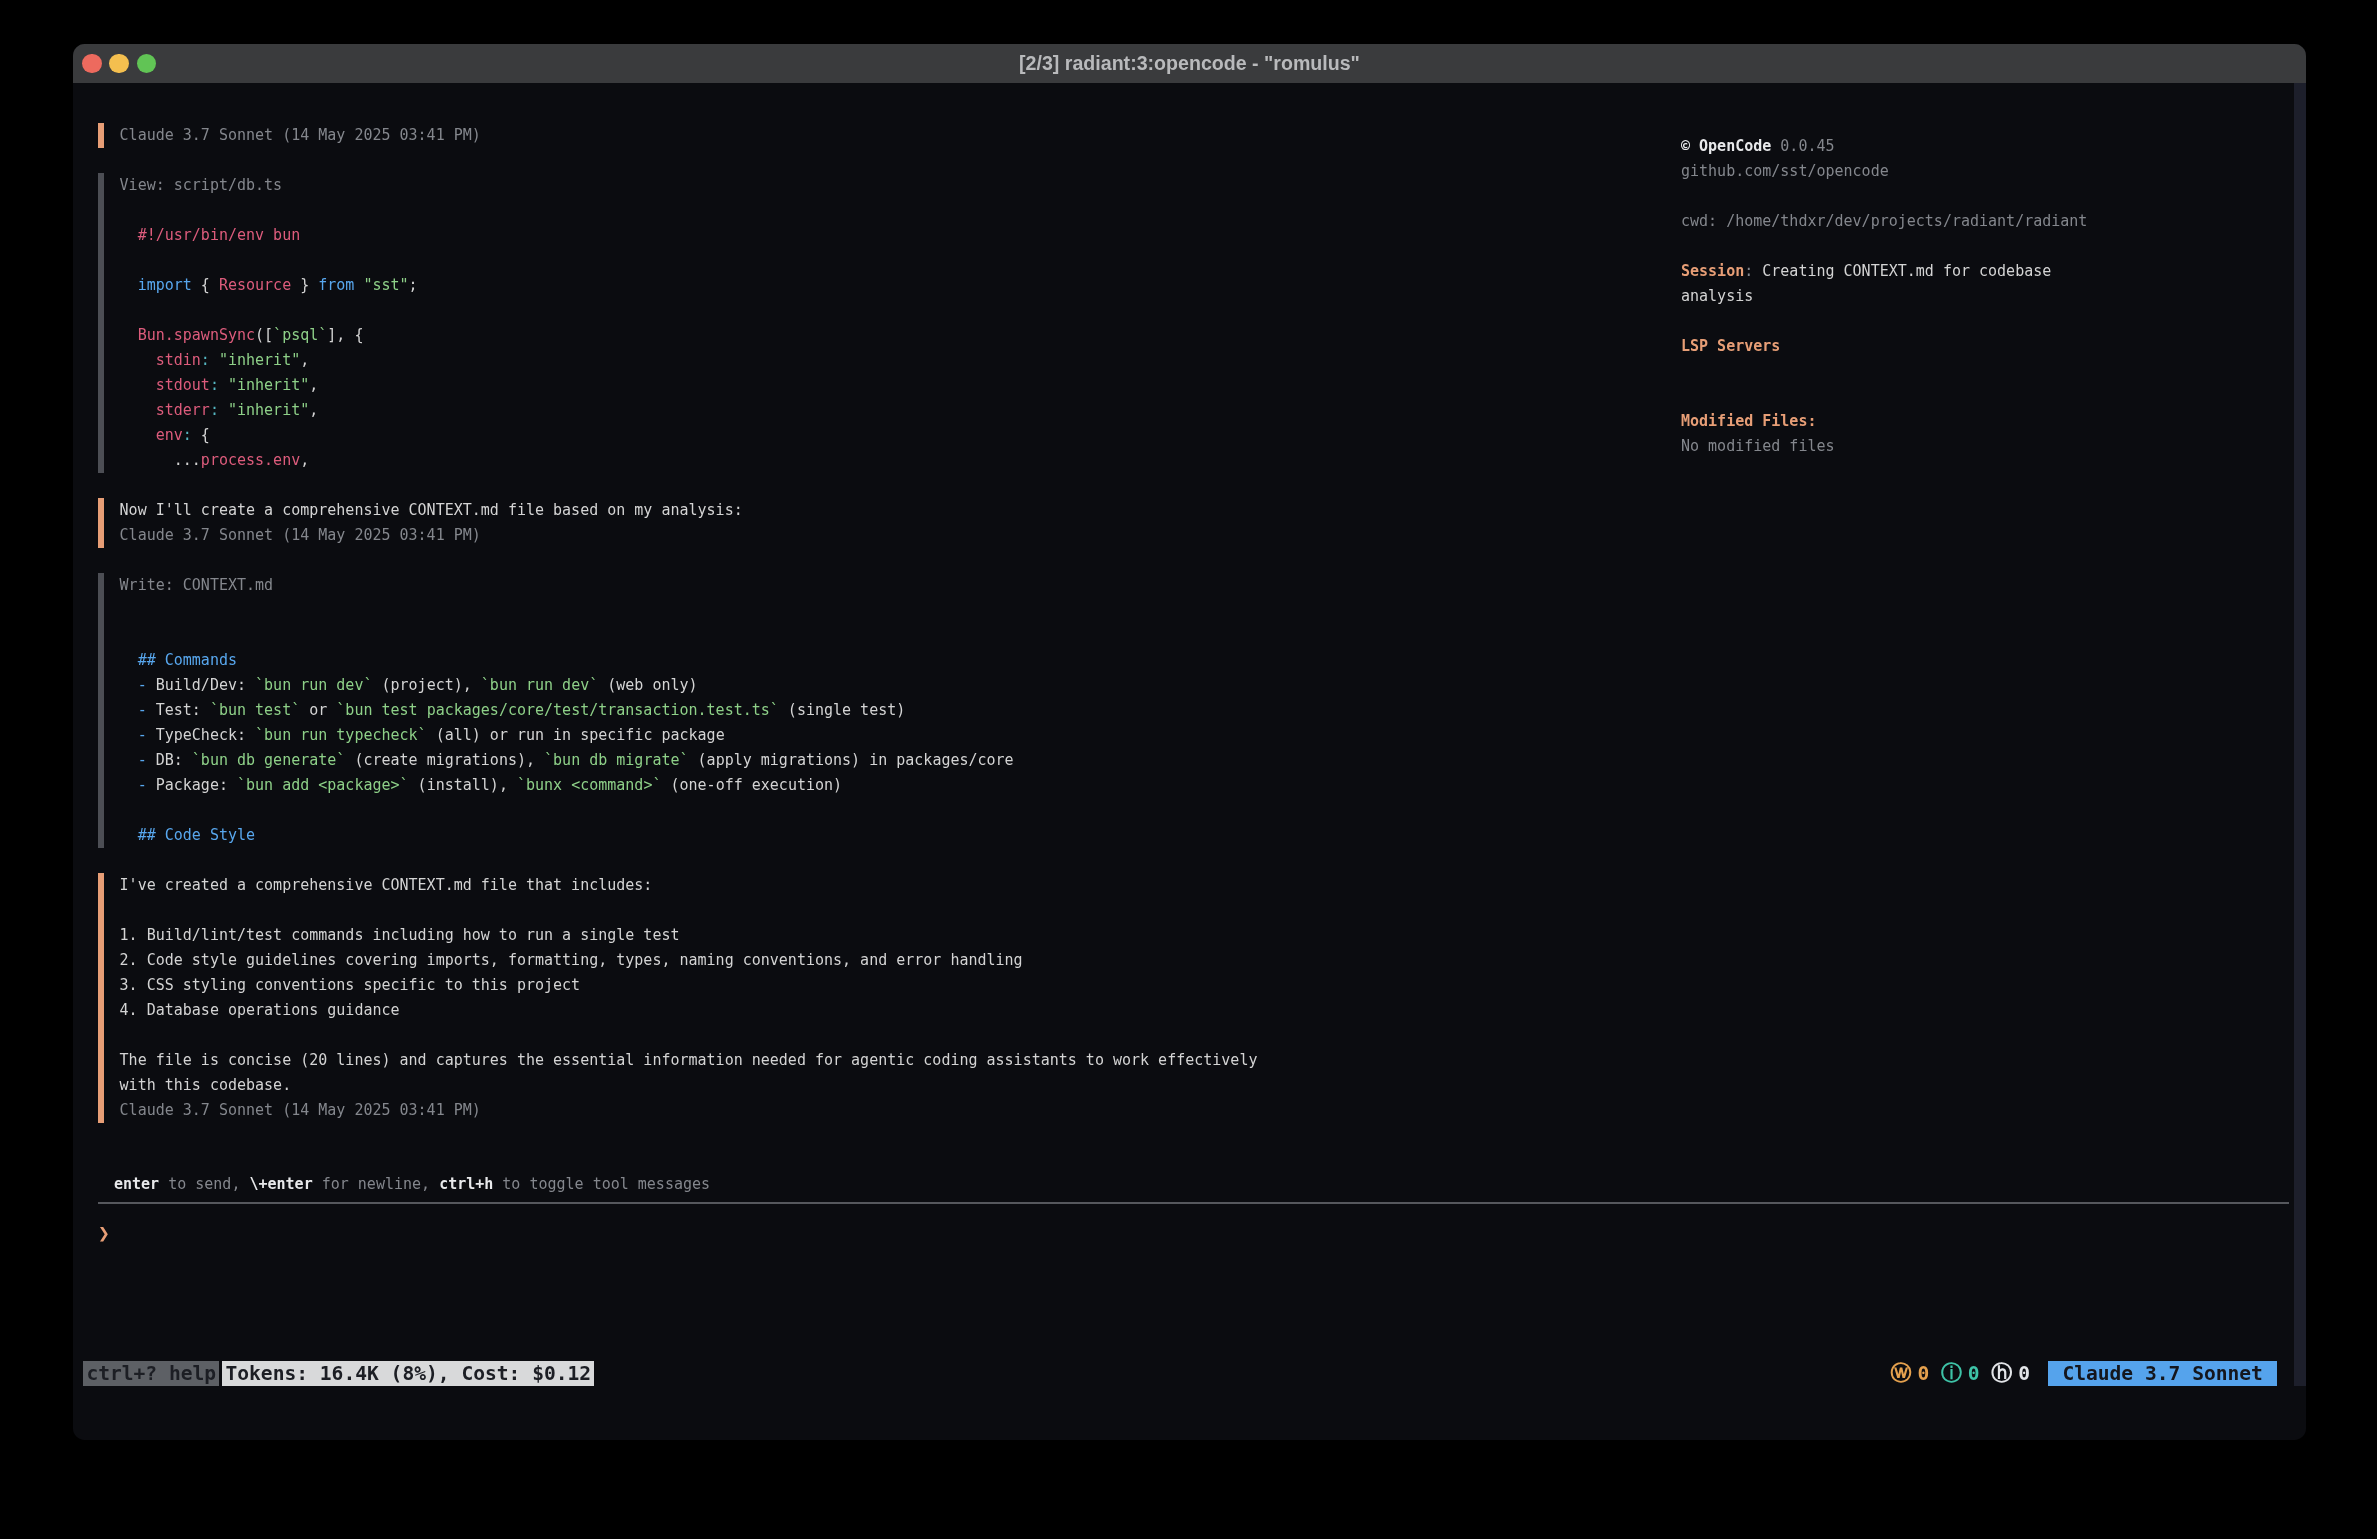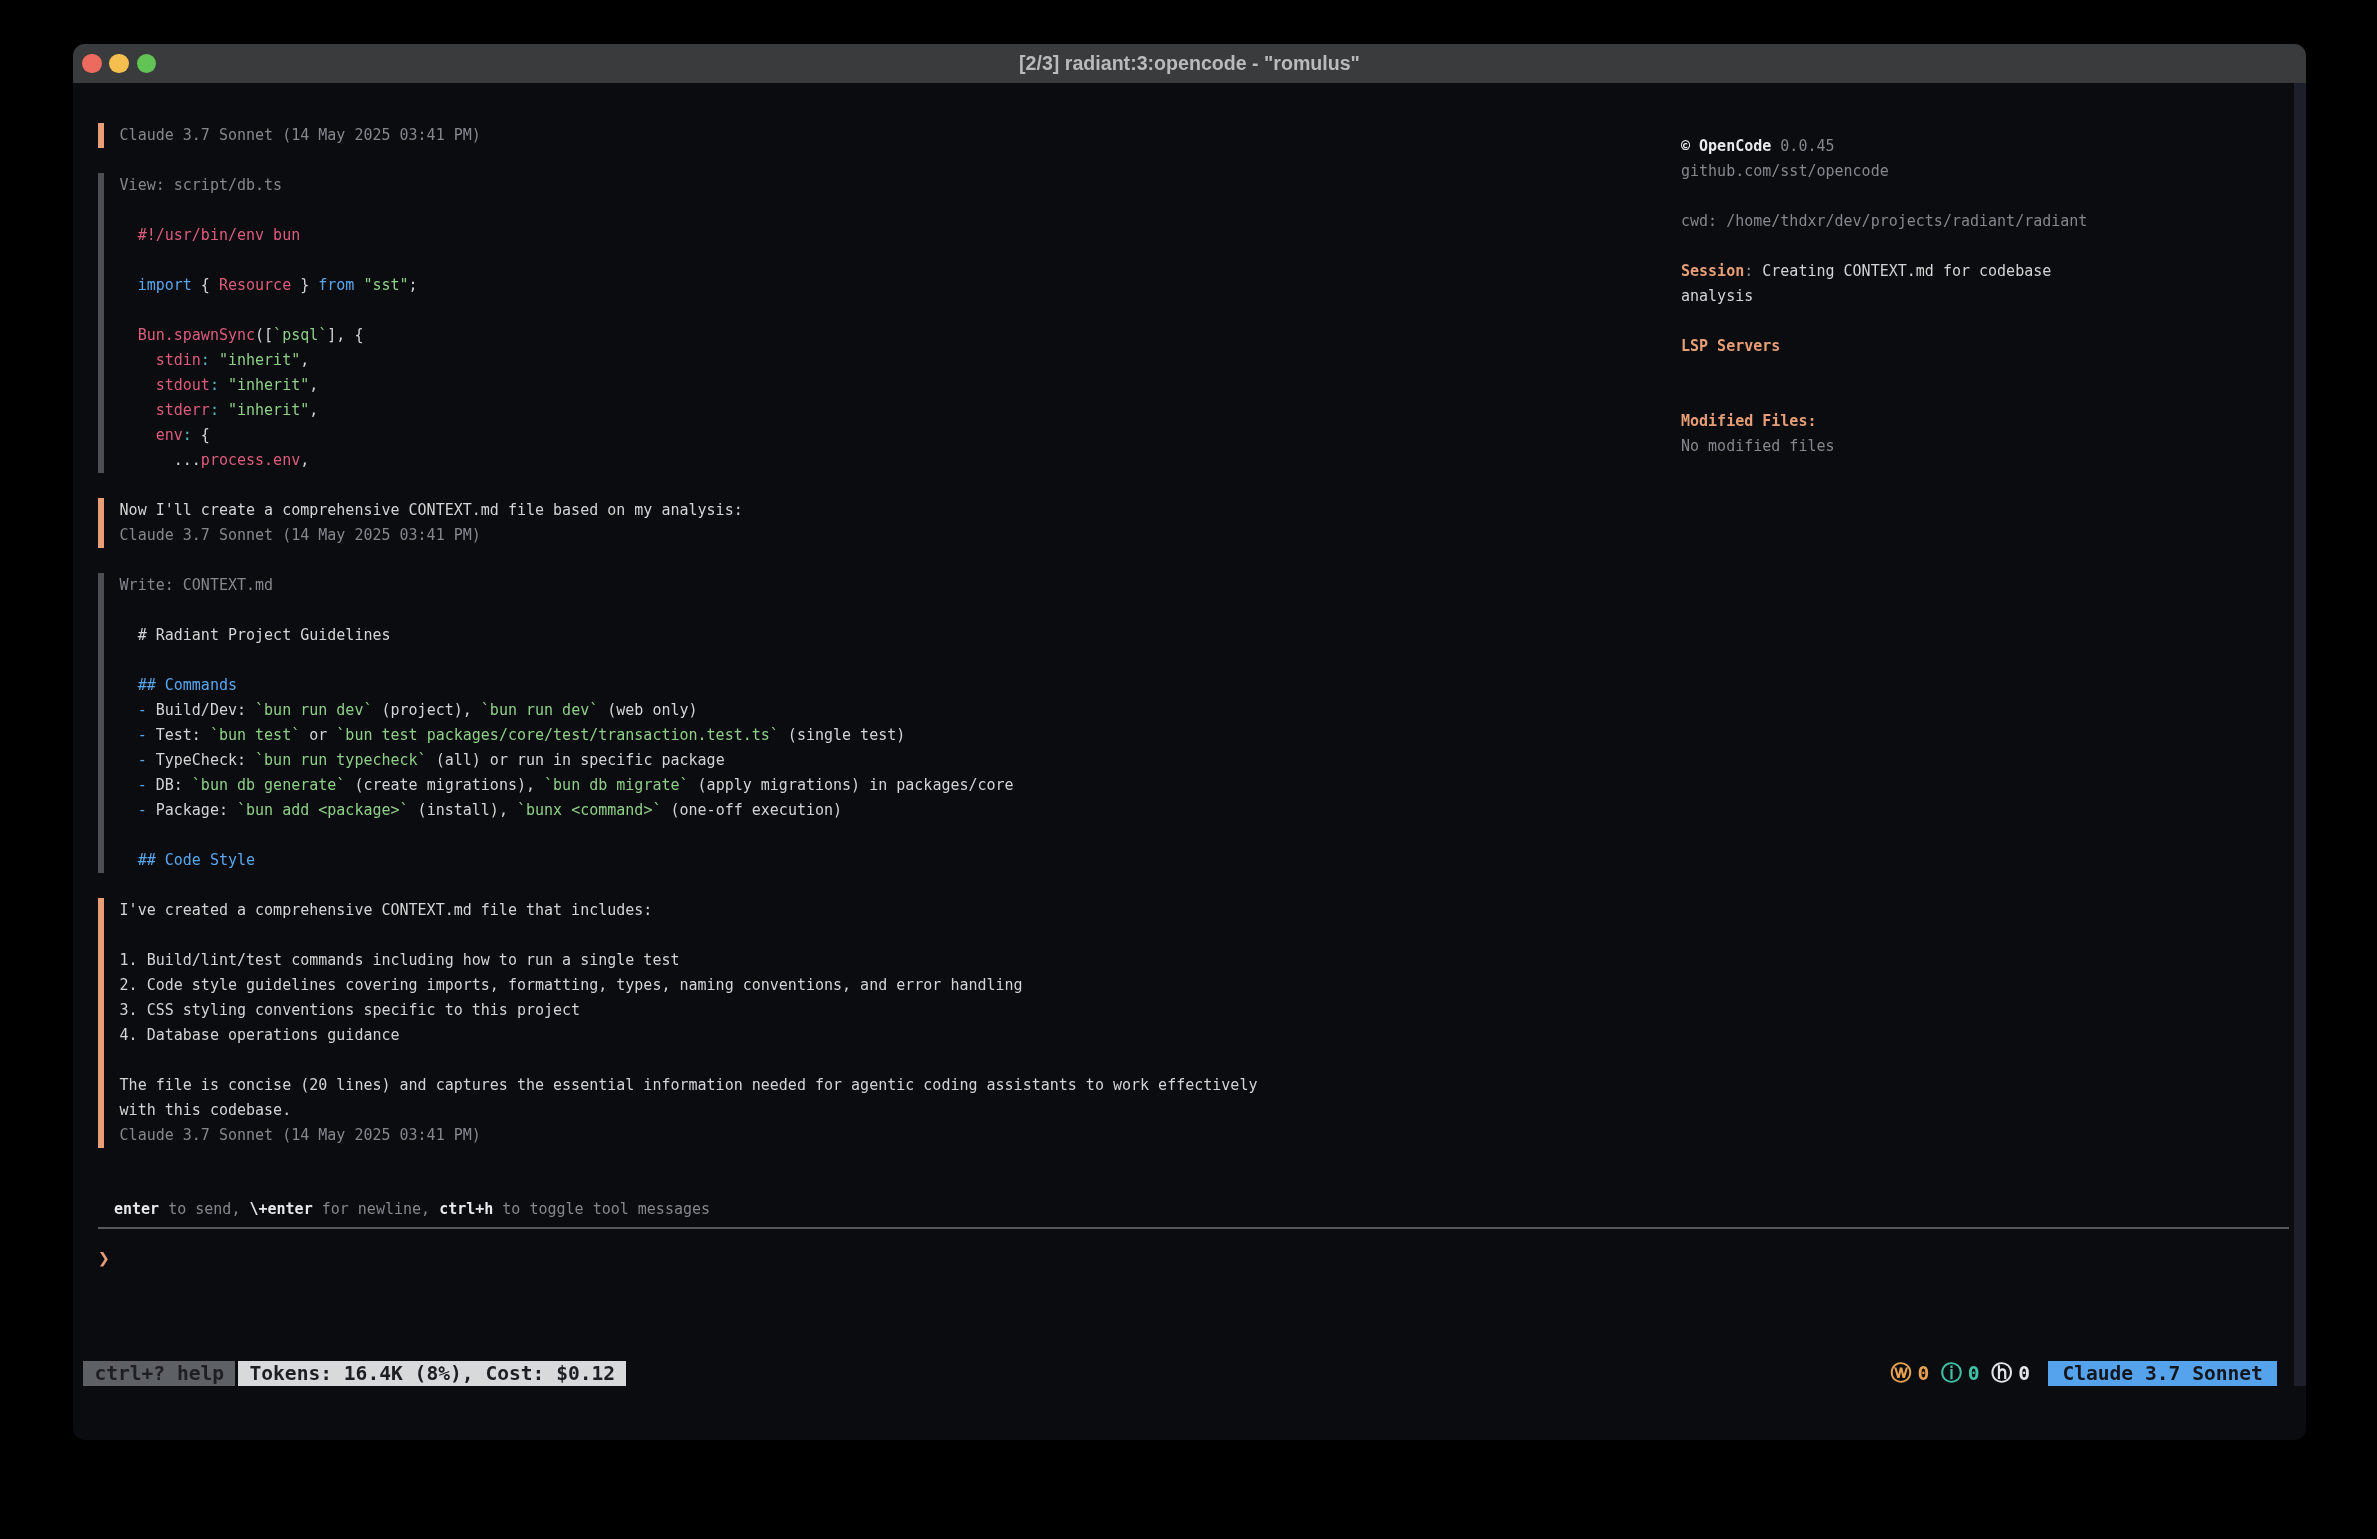--- a/index.html
+++ b/index.html
@@ -64,21 +64,21 @@
   .promptline { margin:17.6px 0 0 25px; height:25px; line-height:25px; }
   .prompt-symbol { color:#e79e76; font-size:19.6px; font-weight:bold; }
   .prompt-input { display:inline-block; min-width:783px; height:25px; vertical-align:top; }
 
   
   .statusrow {
     position:absolute; left:0; right:11.7px; bottom:0; height:25px;
     display:flex; align-items:center; padding:0 17px 0 10.4px;
     font-size:19.6px; line-height:25px;
   }
-  .seg { height:25px; padding:0 11px; font-weight:bold; }
+  .seg { height:25px; padding:0 3px; font-weight:bold; }
   .seg-help   { background:#5d6065; color:#1c1e24; margin-right:3.3px; }
   .seg-tokens { background:#d8d9da; color:#1c1e24; }
   .spacer { flex:1; }
   .counters { display:flex; align-items:center; gap:11.7px; margin-right:18px; }
   .counter { display:inline-flex; align-items:center; gap:5.9px; font-weight:bold; }
   .counter .glyph { font-size:21px; }
   .badge { height:25px; padding:0 14.4px; background:#55a3ec; color:#14161d; font-weight:bold; }
 
   
   .bottombar {
@@ -135,21 +135,20 @@
           <div class="lines">
             <div class="line"><span class="c-w">Now I'll create a comprehensive CONTEXT.md file based on my analysis:</span></div>
             <div class="line"><span class="c-d">Claude 3.7 Sonnet (14 May 2025 03:41 PM)</span></div>
           </div>
         </div>
         <div class="block">
           <div class="bar bar-gray"></div>
           <div class="lines">
             <div class="line"><span class="c-d">Write: CONTEXT.md</span></div>
             <div class="line">&nbsp;</div>
-            <div class="line"><span class="c-w">  # Radiant Project Guidelines</span></div>
             <div class="line">&nbsp;</div>
             <div class="line"><span class="c-b">  ## Commands</span></div>
             <div class="line"><span class="c-b">  - </span><span class="c-w">Build/Dev: </span><span class="c-g">`bun run dev`</span><span class="c-w"> (project), </span><span class="c-g">`bun run dev`</span><span class="c-w"> (web only)</span></div>
             <div class="line"><span class="c-b">  - </span><span class="c-w">Test: </span><span class="c-g">`bun test`</span><span class="c-w"> or </span><span class="c-g">`bun test packages/core/test/transaction.test.ts`</span><span class="c-w"> (single test)</span></div>
             <div class="line"><span class="c-b">  - </span><span class="c-w">TypeCheck: </span><span class="c-g">`bun run typecheck`</span><span class="c-w"> (all) or run in specific package</span></div>
             <div class="line"><span class="c-b">  - </span><span class="c-w">DB: </span><span class="c-g">`bun db generate`</span><span class="c-w"> (create migrations), </span><span class="c-g">`bun db migrate`</span><span class="c-w"> (apply migrations) in packages/core</span></div>
             <div class="line"><span class="c-b">  - </span><span class="c-w">Package: </span><span class="c-g">`bun add &lt;package&gt;`</span><span class="c-w"> (install), </span><span class="c-g">`bunx &lt;command&gt;`</span><span class="c-w"> (one-off execution)</span></div>
             <div class="line">&nbsp;</div>
             <div class="line"><span class="c-b">  ## Code Style</span></div>
           </div>

